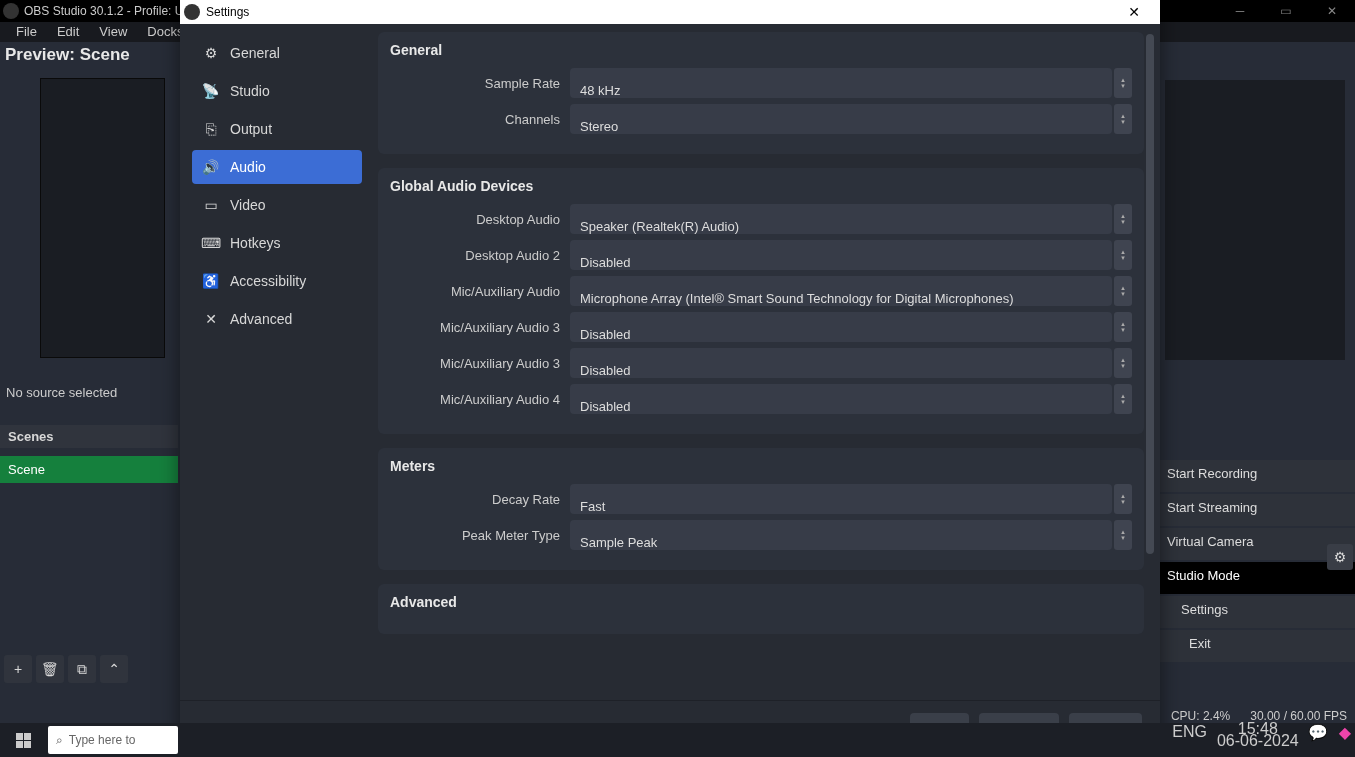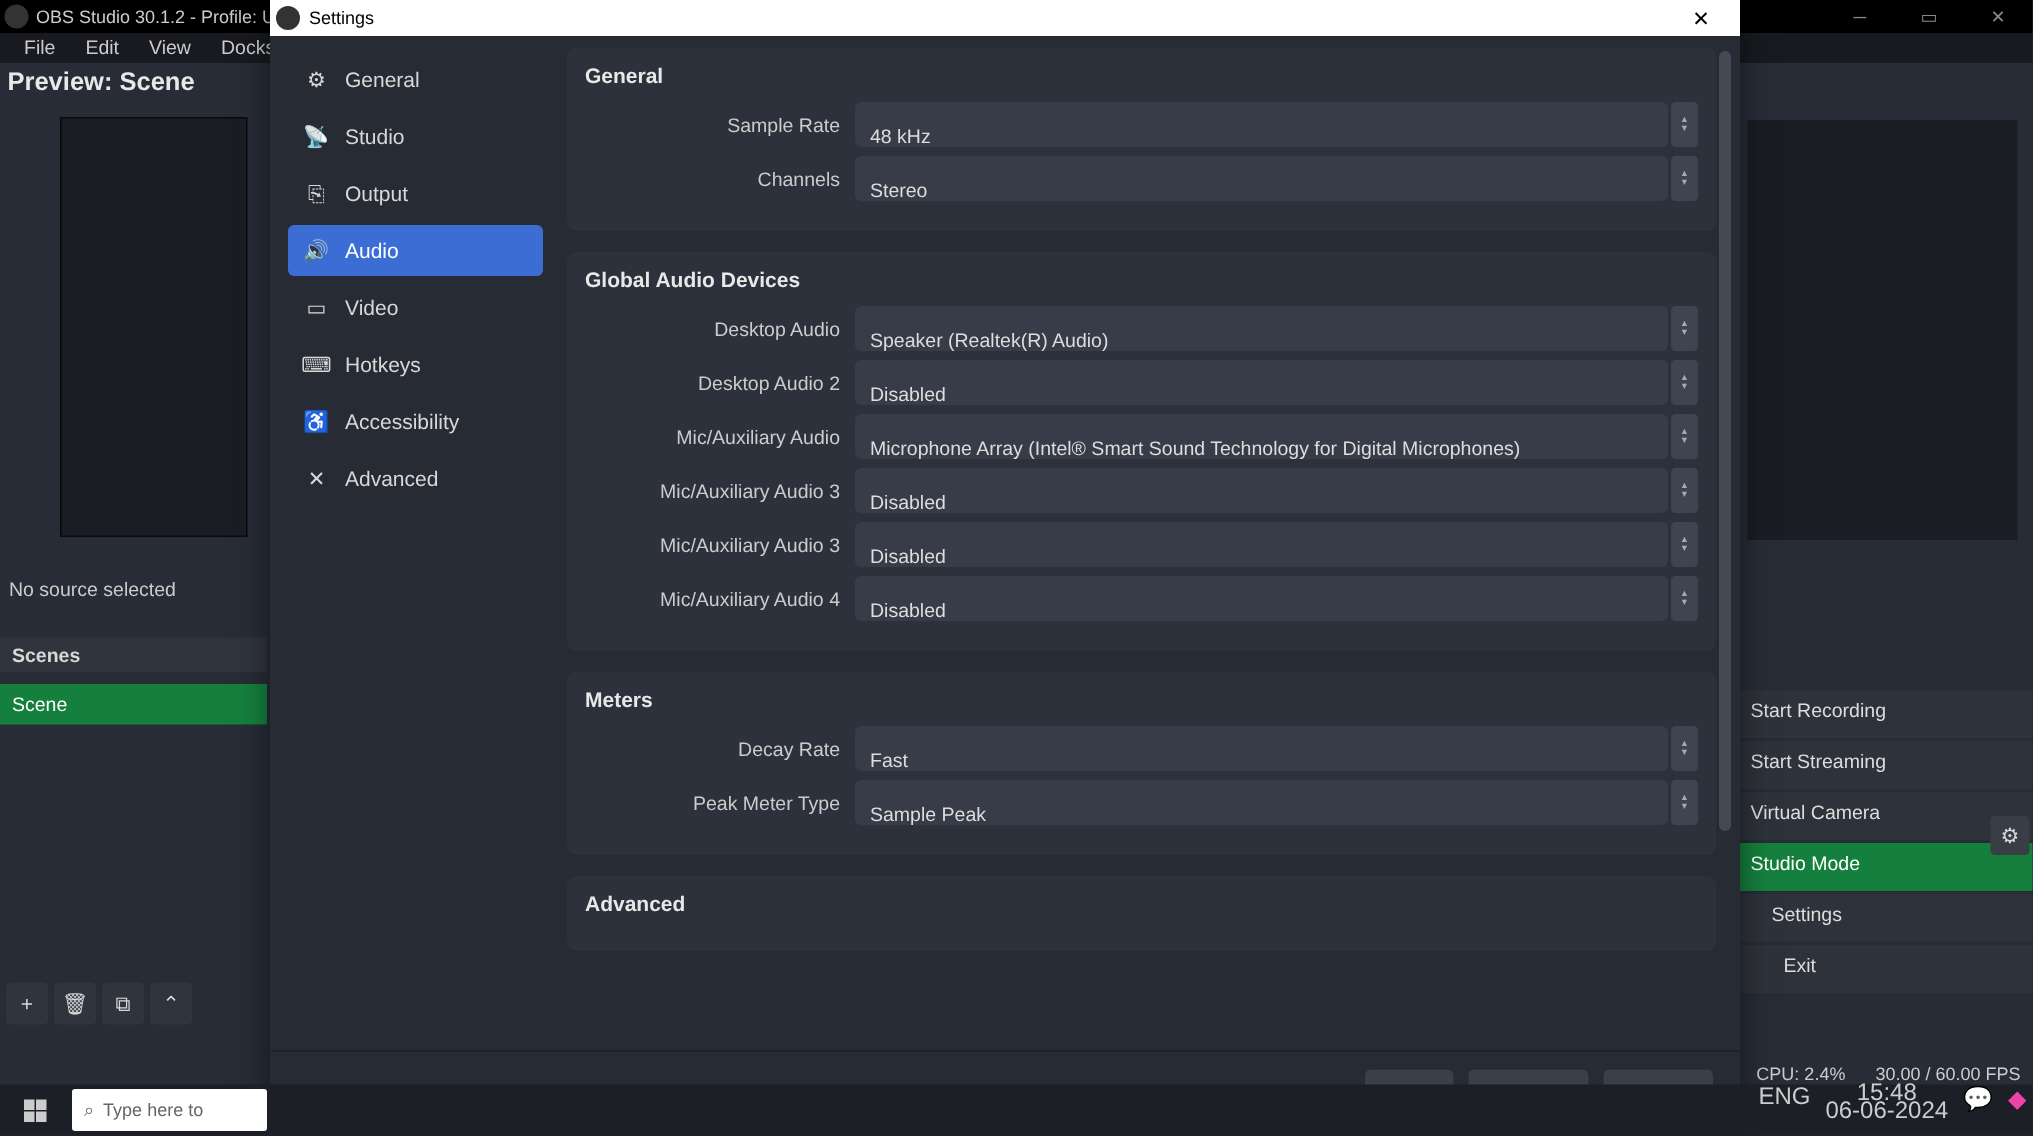--- a/index.html
+++ b/index.html
@@ -17,21 +17,21 @@
 .bg-thumb { position:absolute; top:78px; left:40px; width:125px; height:280px; background:#1a1d23; border:1px solid #0a0a0a; }
 .bg-nosource { position:absolute; top:385px; left:6px; color:#ccc; font-size:13px; }
 .bg-scenes-header { position:absolute; top:425px; left:0; width:178px; background:#30343d; padding:4px 8px; font-weight:bold; font-size:13px; }
 .bg-scene-item { position:absolute; top:456px; left:0; width:178px; background:#15803d; padding:6px 8px; font-size:13px; color:#fff; }
 .bg-scene-tools { position:absolute; top:655px; left:4px; display:flex; gap:4px; }
 .bg-scene-tools span { width:28px; height:28px; background:#30343d; display:flex; align-items:center; justify-content:center; border-radius:3px; }
 
 
 .bg-controls { position:absolute; top:460px; right:0; width:196px; }
 .bg-controls .btn { height:32px; background:#2e323a; margin-bottom:2px; padding:6px 8px; font-size:13px; color:#ddd; }
-.bg-controls .btn.active { background:#15803d; color:#fff; }
+.bg-controls .btn.active { background:#000000; color:#fff; }
 .bg-controls .gear { position:absolute; right:2px; top:84px; width:26px; height:26px; background:#393d46; display:flex; align-items:center; justify-content:center; border-radius:3px; }
 .bg-status { position:absolute; bottom:34px; right:8px; font-size:12px; color:#ccc; display:flex; gap:20px; }
 
 
 .settings-dialog { position: absolute; left: 180px; top: 0; width: 980px; height: 756px; background: #272b33; box-shadow: 0 0 20px rgba(0,0,0,0.5); display:flex; flex-direction:column; }
 .dlg-titlebar { height: 24px; background: #fff; color: #000; display: flex; align-items: center; padding-left: 4px; font-size: 12px; position:relative; }
 .dlg-titlebar .ico { width:16px; height:16px; border-radius:50%; background:#333; margin-right:6px; }
 .dlg-close { position:absolute; right:6px; top:0; width:40px; height:24px; display:flex; align-items:center; justify-content:center; font-size:14px; color:#000; }
 .dlg-body { flex:1; display:flex; overflow:hidden; }
 .dlg-sidebar { width: 190px; background: #272b33; padding: 12px 8px 8px 12px; }

